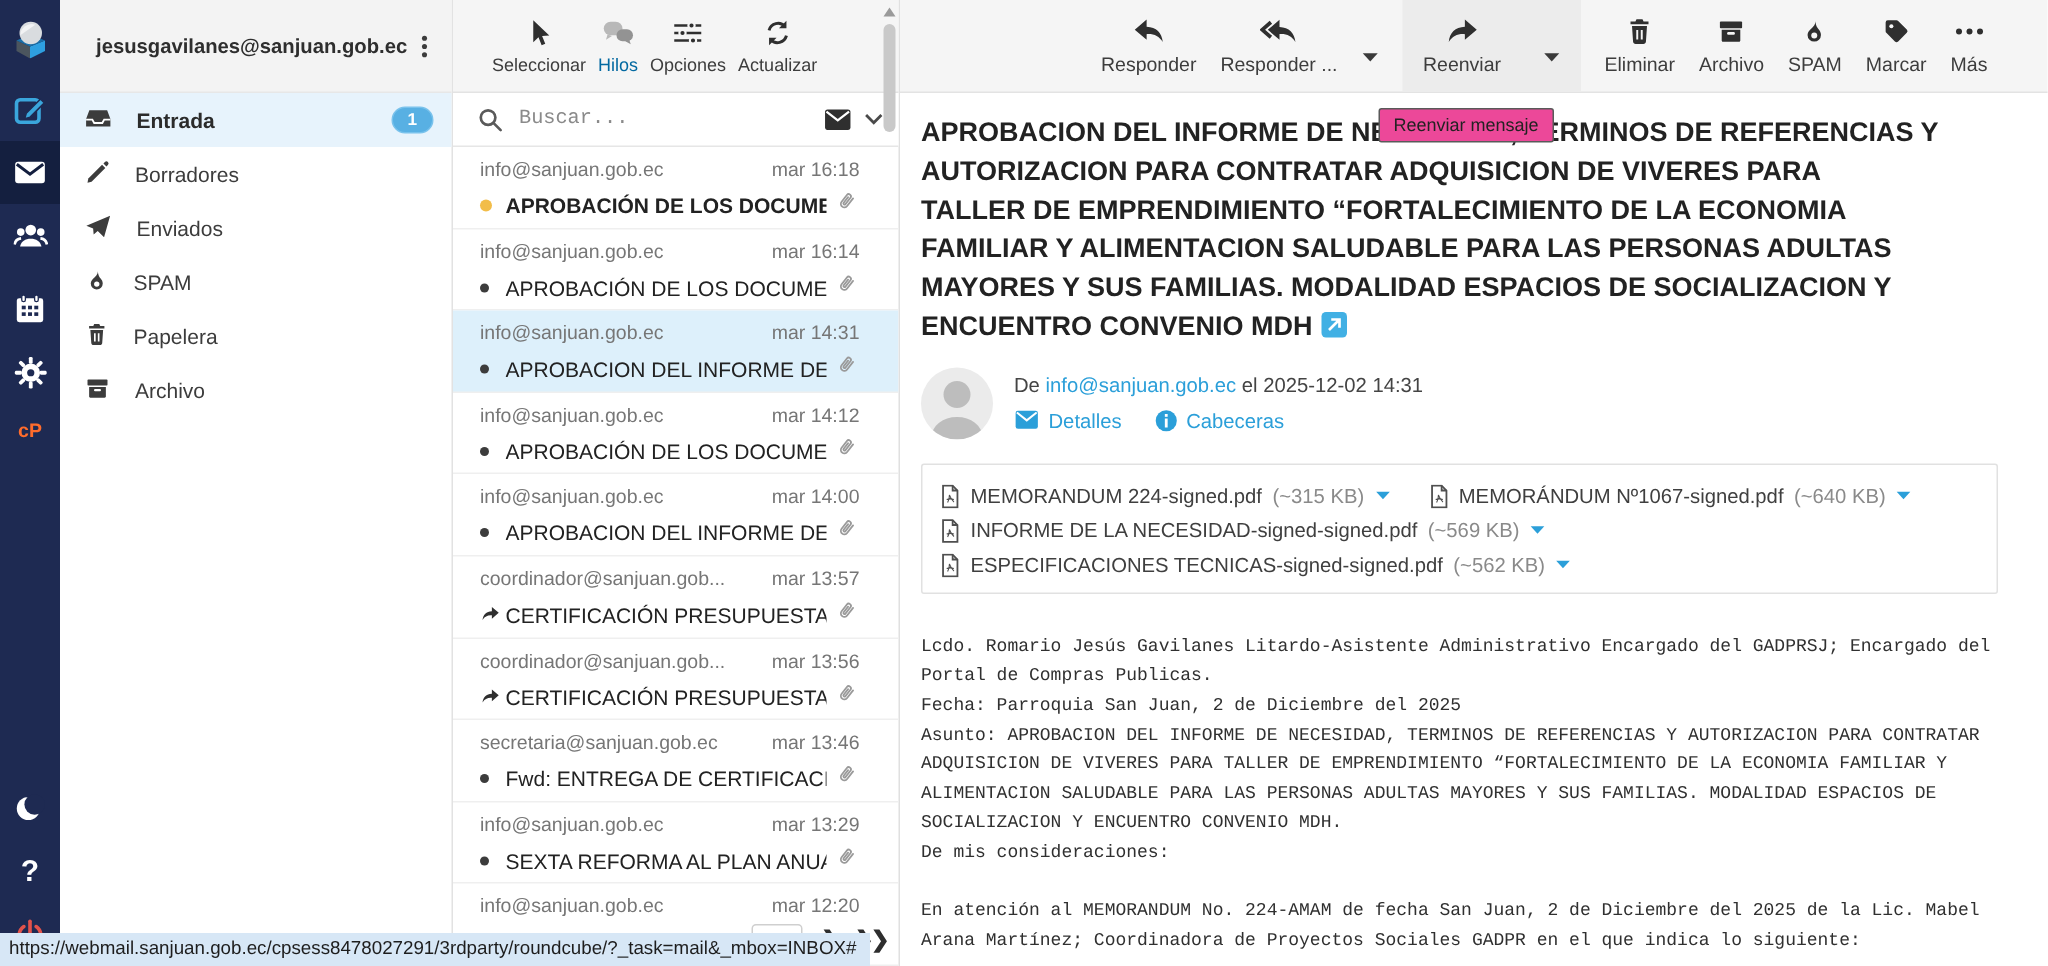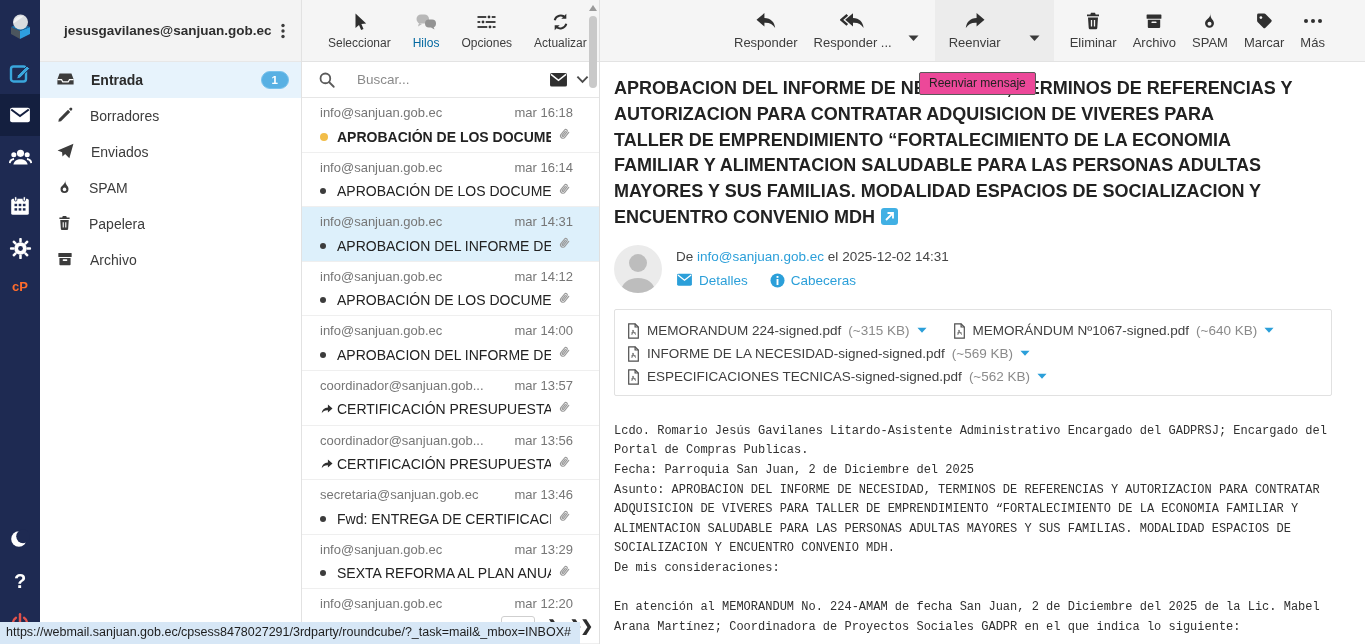--- a/index.html
+++ b/index.html
@@ -22,25 +22,25 @@
   .account-email { font-weight:bold; font-size:13.5px; color:#2e2e2e; flex:1; }
   .folder-item { height:36px; display:flex; align-items:center; padding:0 12px 0 16px; font-size:14px; color:#3c3c3c; cursor:pointer; }
   .folder-item svg { flex:0 0 18px; }
   .folder-item .f-label { margin-left:16px; flex:1; }
   .folder-item.active { background:#e7f3fc; }
   .folder-item.active .f-label { font-weight:bold; color:#2b2b2b; }
   .badge { background:#58b0e3; color:#fff; font-size:11.5px; font-weight:bold; border-radius:9px; padding:2px 10px; border:1px solid #79c2ec; }
 
   
   .list-col { width:298px; flex:0 0 298px; border-right:1px solid #e0e0e0; display:flex; flex-direction:column; position:relative; background:#fff; }
-  .list-toolbar { height:62px; background:#f5f5f5; border-bottom:1px solid #e3e3e3; display:flex; align-items:center; gap:22px; padding:0 10px 0 26px; }
+  .list-toolbar { height:62px; background:#f5f5f5; border-bottom:1px solid #e3e3e3; display:flex; align-items:center; gap:8px; padding:0 10px 0 26px; }
   .tb-btn { display:flex; flex-direction:column; align-items:center; gap:4px; font-size:12px; color:#3d3d3d; cursor:pointer; }
   .tb-btn.disabled { color:#0369a1; }
   .searchbar { height:36px; display:flex; align-items:center; padding:0 10px 0 16px; border-bottom:1px solid #e6e6e6; background:#fff; }
-  .searchbar input { border:none; outline:none; flex:1; font-size:13.5px; color:#ec4899; margin-left:21px; font-family:Liberation Sans, sans-serif; background:transparent; }
+  .searchbar input { border:none; outline:none; flex:1; font-size:13.5px; color:#ec4899; margin-left:10px; font-family:Liberation Mono, monospace; background:transparent; }
   .searchbar input::placeholder { color:#8a8a8a; }
   .msg-list { flex:1; position:relative; overflow:hidden; }
   .msg-row { height:54.6px; padding:7px 26px 0 18px; border-bottom:1px solid #efefef; cursor:pointer; }
   .msg-row.selected { background:#ddf0fb; }
   .m-line1 { display:flex; font-size:13px; color:#767676; }
   .m-sender { flex:1; white-space:nowrap; overflow:hidden; }
   .m-time { margin-left:8px; white-space:nowrap; }
   .m-line2 { display:flex; align-items:center; margin-top:6px; }
   .m-status { width:17px; flex:0 0 17px; display:flex; align-items:center; }
   .dot-read { width:6px; height:6px; border-radius:50%; background:#3c3c3c; }

